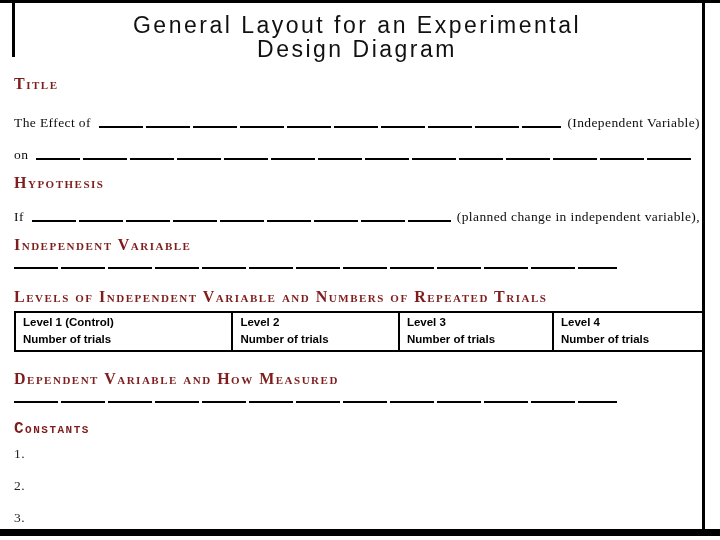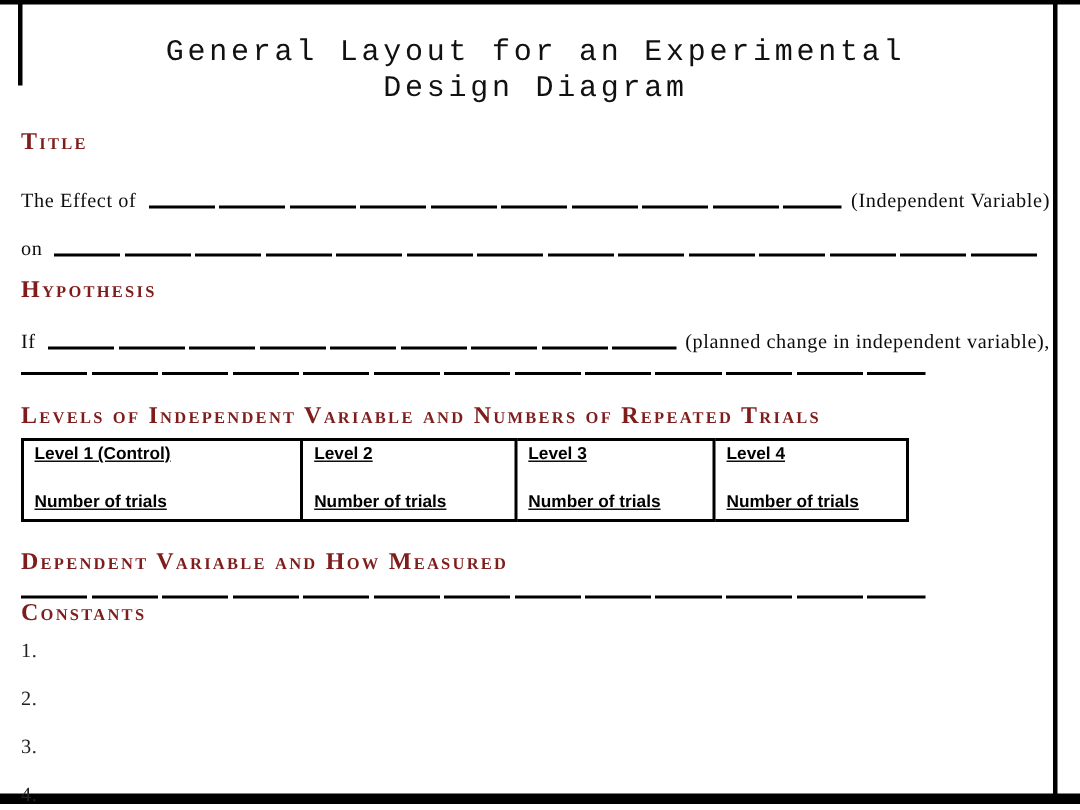--- a/index.html
+++ b/index.html
@@ -15,45 +15,45 @@
   
   .frame-top    { position: absolute; left: 0;   top: 0;   width: 720px; height: 3px; background: #000; }
   .frame-stub   { position: absolute; left: 12px; top: 0;  width: 3px;  height: 57px; background: #000; }
   .frame-right  { position: absolute; left: 702px; top: 0; width: 3px;  height: 536px; background: #000; }
   .frame-bottom { position: absolute; left: 0; top: 529px; width: 720px; height: 7px; background: #000; }
 
   .content { position: absolute; left: 14px; top: 3px; width: 686px; }
 
   
   .doc-title {
-    margin-top: 21px;
+    margin-top: 10px;
     text-align: center;
-    font-family: Liberation Mono, monospace;
-    font-size: 20px;
+    font-family: Liberation Sans, sans-serif;
+    font-size: 23px;
     line-height: 24px;
     letter-spacing: 2.5px;
     color: #111;
   }
 
   
   .sec-h {
     font-family: "Liberation Serif", serif;
     font-variant: small-caps;
     font-weight: bold;
     font-size: 16px;
     line-height: 20px;
     letter-spacing: 1.5px;
     color: #7f1d1d;
   }
   .h-title        { margin-top: 13px; }
   .h-hypothesis   { margin-top: 10px; }
   .h-indvar       { margin-top: 10px; }
   .h-levels       { margin-top: 18px; max-width: 652px; }
   .h-depvar       { margin-top: 17px; }
-  .h-constants    { margin-top: 0; }
+  .h-constants    { margin-top: 16px; font-family: Liberation Mono, monospace; }
 
   
   .row {
     display: flex;
     align-items: baseline;
     font-size: 13.5px;
     line-height: 17px;
     letter-spacing: 0.4px;
     white-space: nowrap;
   }
@@ -73,41 +73,40 @@
     width: 603px;
     height: 2px;
     background-image: repeating-linear-gradient(to right, #000 0px, #000 44px, rgba(0,0,0,0) 44px, rgba(0,0,0,0) 47px);
   }
   .bl-1 { margin-top: 12px; }
   .bl-2 { margin-top: 12px; }
 
   
   .levels-table {
     margin-top: 4px;
-    width: 592px;
+    width: 690px;
     border-collapse: collapse;
     table-layout: fixed;
-    text-decoration: underline;
   }
   .levels-table td {
     border: 2px solid #000;
     padding: 3px 7px 4px 7px;
     vertical-align: top;
     font-family: "Liberation Sans", sans-serif;
     font-weight: bold;
     font-size: 11.5px;
     line-height: 13px;
     color: #000;
   }
   .levels-table col.c1 { width: 31.6%; }
   .levels-table col.c2 { width: 24.2%; }
   .levels-table col.c3 { width: 22.4%; }
   .levels-table col.c4 { width: 21.8%; }
   .cell-level  { display: block; }
-  .cell-trials { display: block; margin-top: 19px; }
+  .cell-trials { display: block; margin-top: 4px; }
 
   
   .const-item {
     font-size: 13.5px;
     line-height: 17px;
     color: #222;
     letter-spacing: 0.4px;
   }
   .ci-1 { margin-top: 6px; }
   .ci-2, .ci-3, .ci-4 { margin-top: 15px; }
@@ -138,20 +137,21 @@
     <span class="blank"></span>
   </div>
 
   <div class="sec-h h-hypothesis">Hypothesis</div>
   <div class="row r2">
     <span>If</span>
     <span class="blank"></span>
     <span class="suffix">(planned change in independent variable),</span>
   </div>
 
+  <div class="sec-h h-indvar">Independent Variable</div>
   <div class="blank-line bl-1"></div>
 
   <div class="sec-h h-levels">Levels of Independent Variable and Numbers of Repeated Trials</div>
   <table class="levels-table">
     <colgroup>
         <col class="c1">
         <col class="c2">
         <col class="c3">
         <col class="c4">
       </colgroup>

